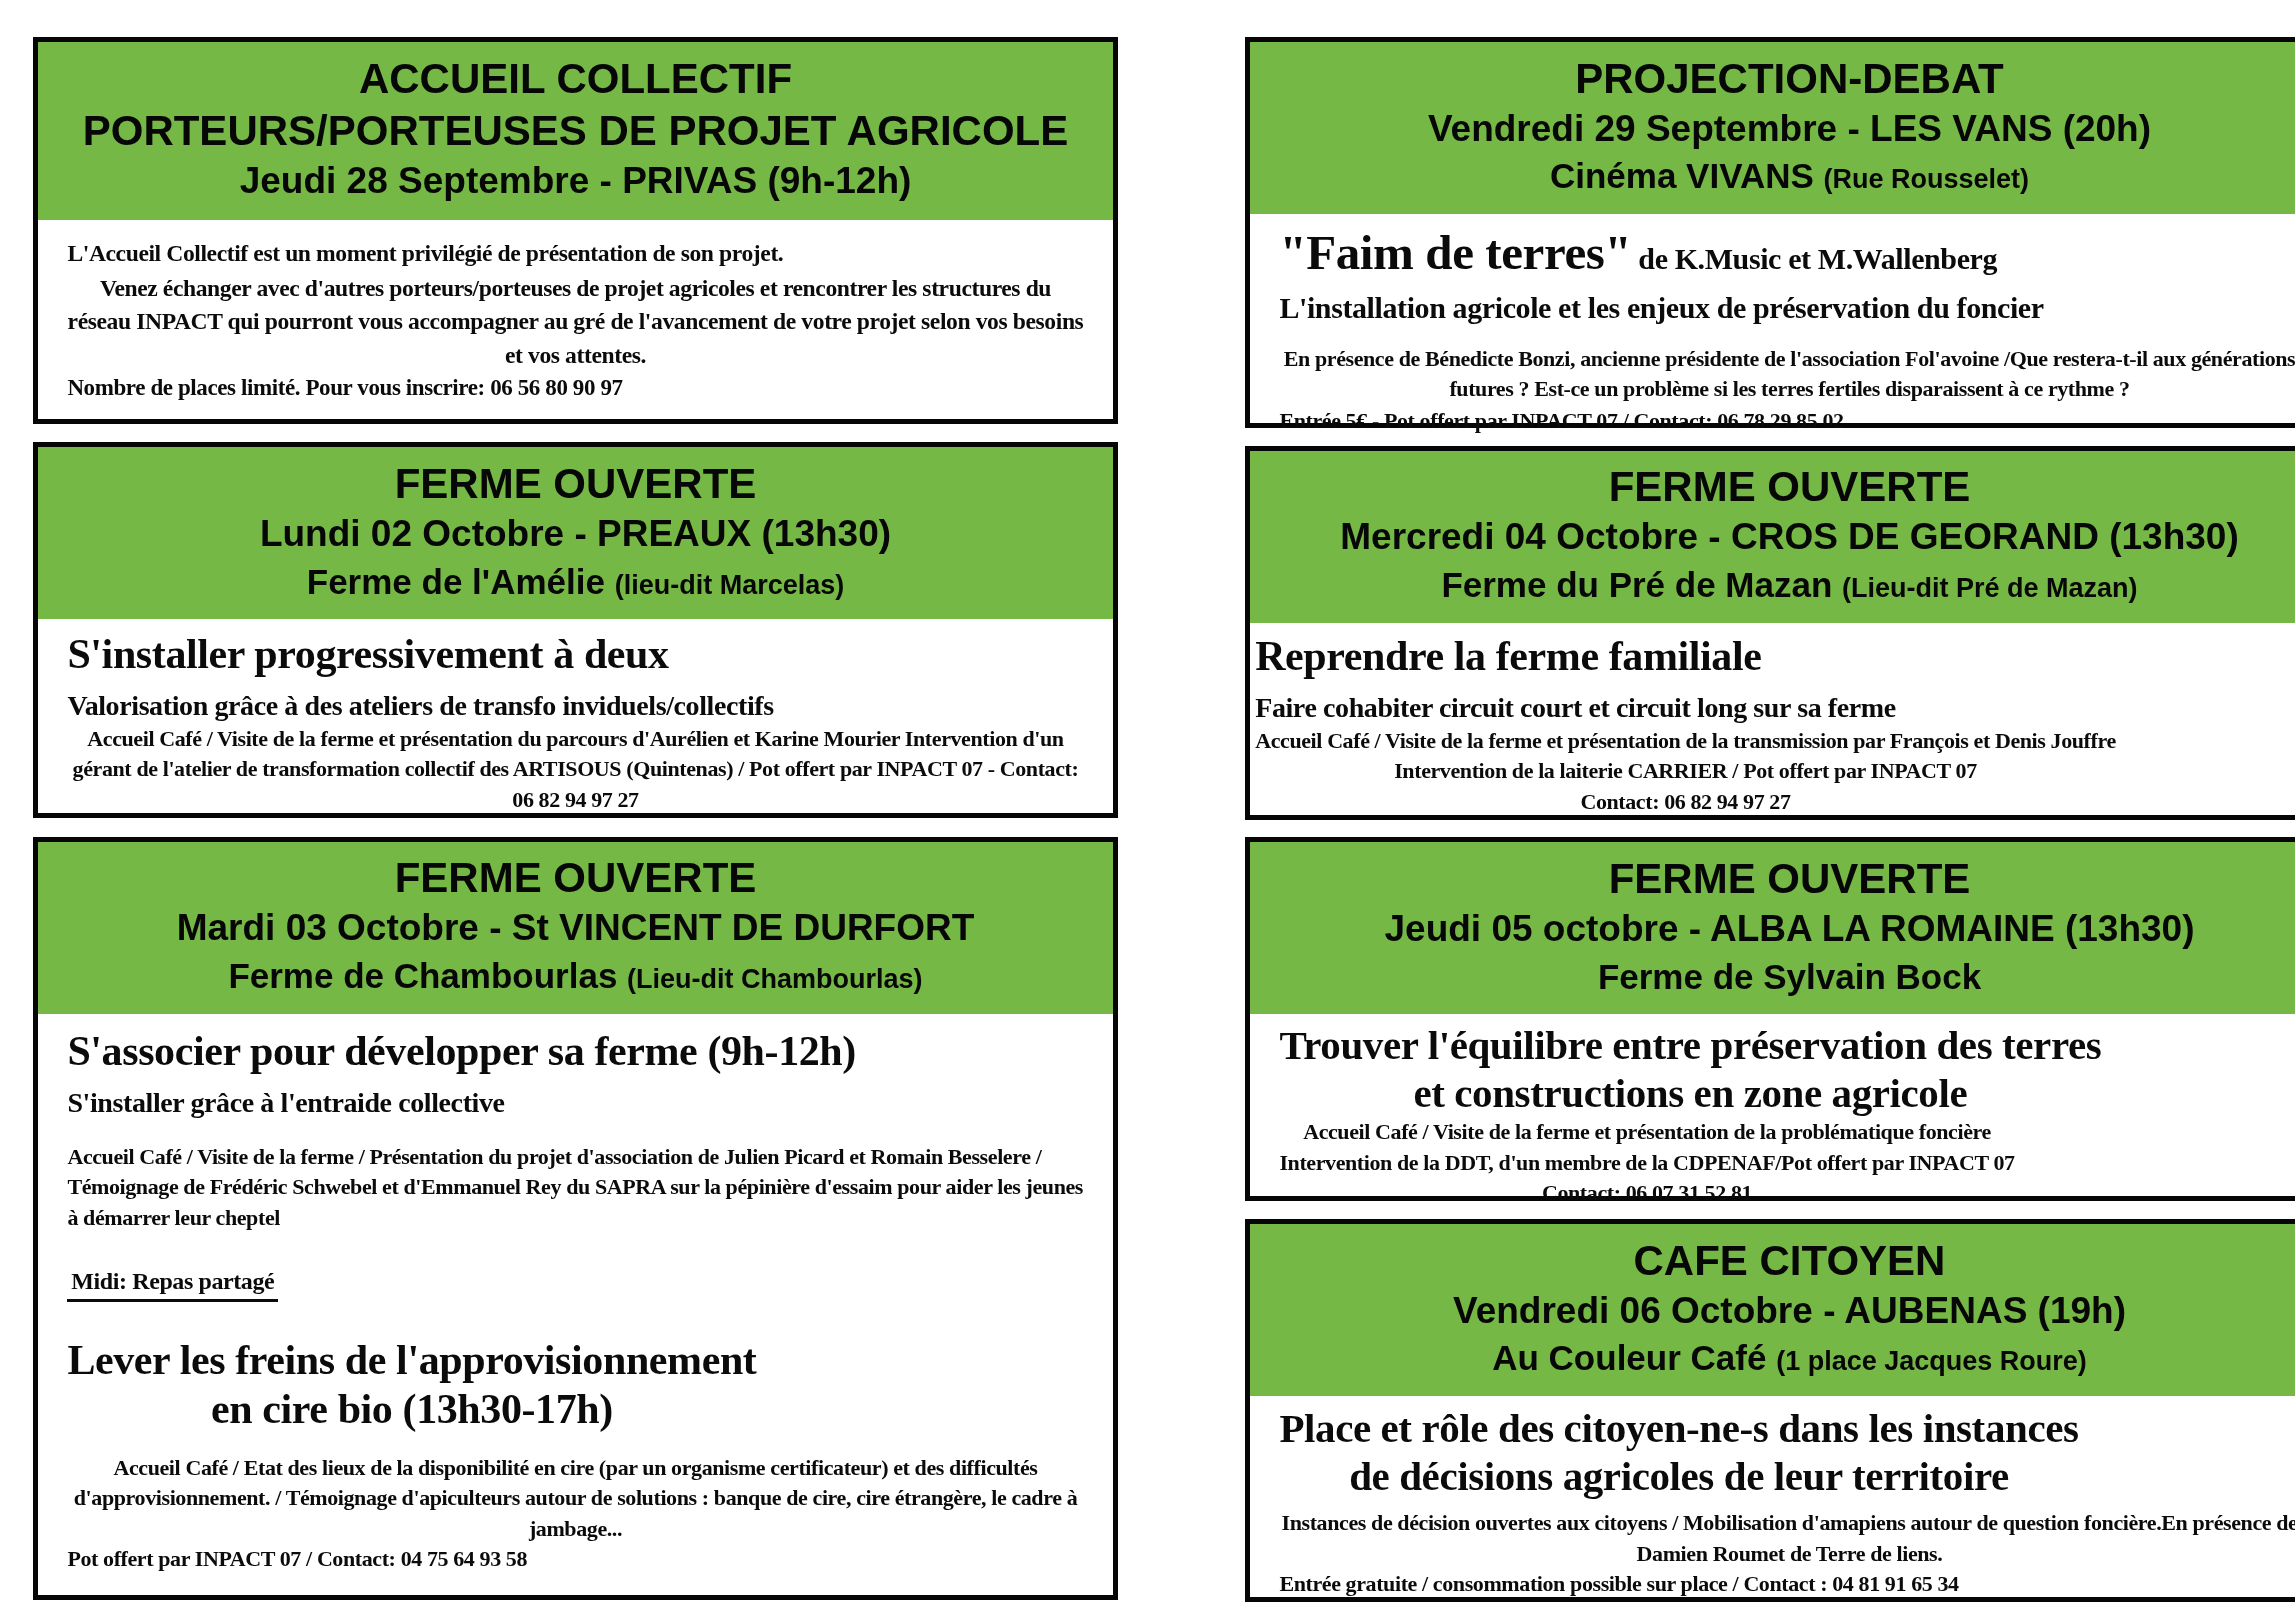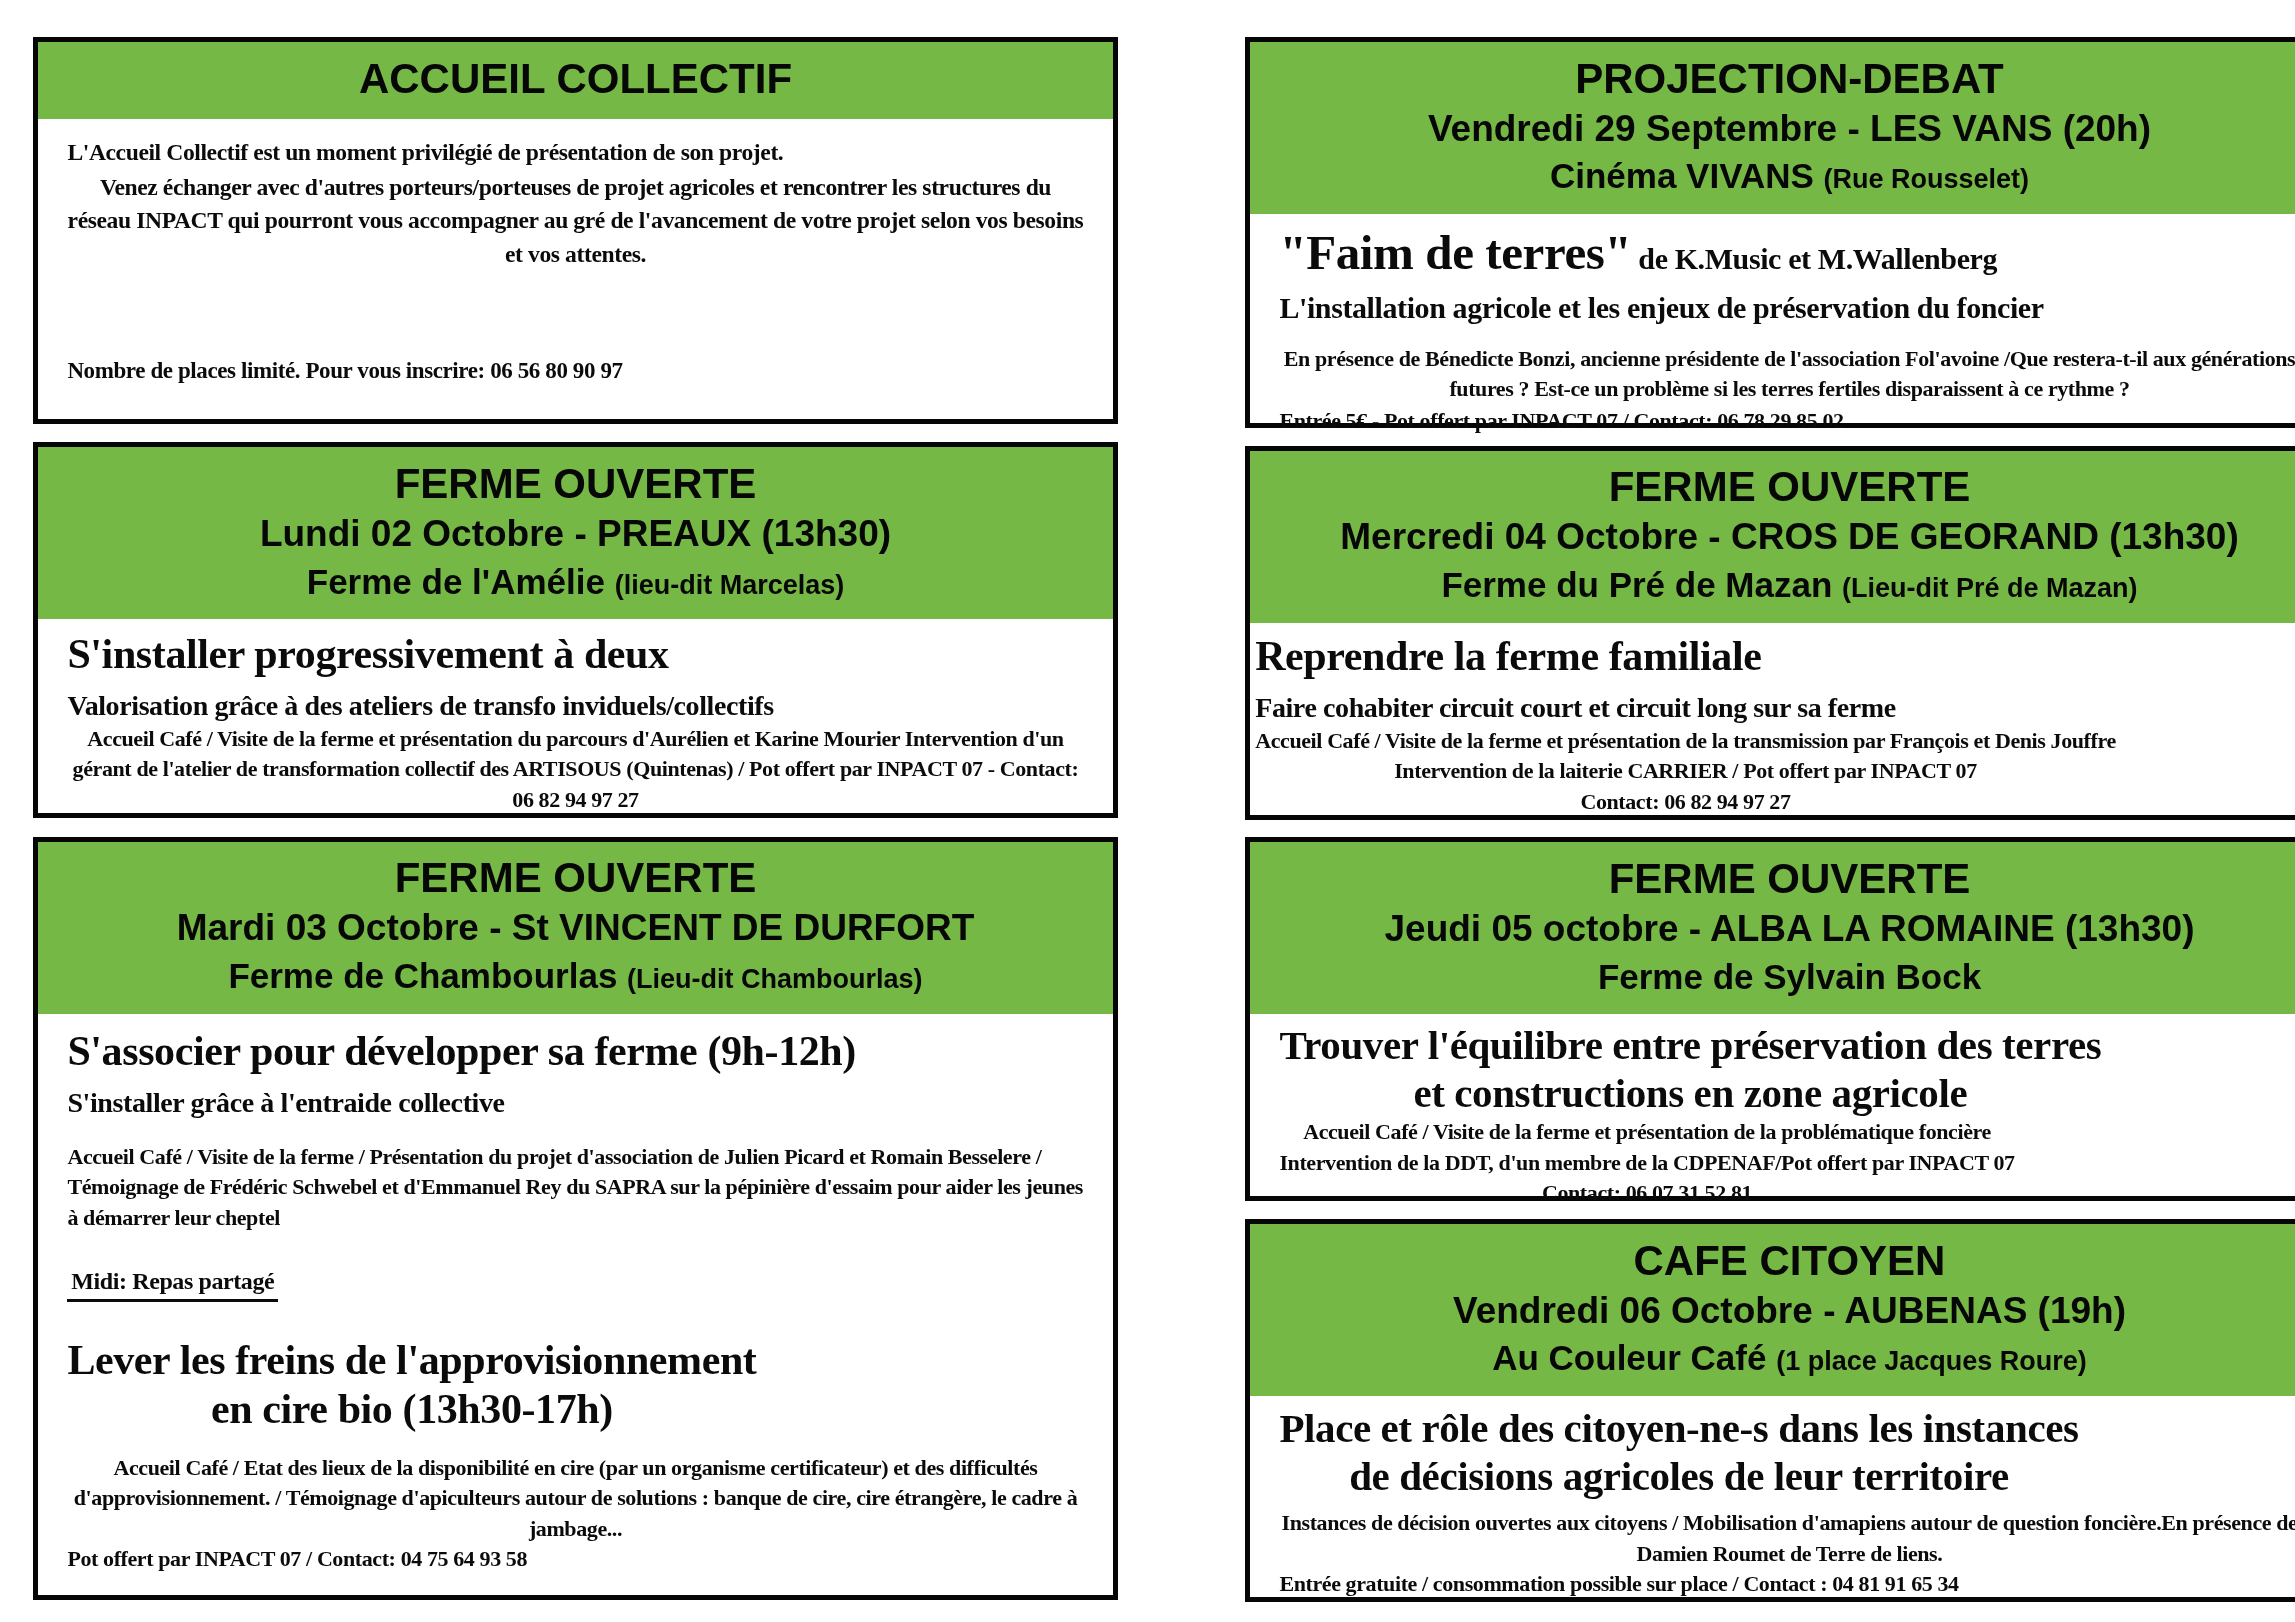--- a/index.html
+++ b/index.html
@@ -34,20 +34,22 @@
 </head>
 <body>
 
 <div class="page">
 
   <div class="col col-left">
 
     <div class="card" style="height:387px">
       <div class="hdr">
         <div class="h-type">ACCUEIL COLLECTIF</div>
+        <div class="h-type">PORTEURS/PORTEUSES DE PROJET AGRICOLE</div>
+        <div class="h-date">Jeudi 28 Septembre - PRIVAS (9h-12h)</div>
       </div>
       <div class="bdy">
         <div class="intro">L'Accueil Collectif est un moment privilégié de présentation de son projet.</div>
         <div class="intro" style="margin-top:1.3px">Venez échanger avec d'autres porteurs/porteuses de projet agricoles et rencontrer les structures du réseau INPACT qui pourront vous accompagner au gré de l'avancement de votre projet selon vos besoins et vos attentes.</div>
         <div class="det nowrap bottomed" style="margin-bottom:18.3px;font-size:23px">Nombre de places limité. Pour vous inscrire:  06 56 80 90 97</div>
       </div>
     </div>
 
     <div class="card" style="height:376px">
       <div class="hdr">

